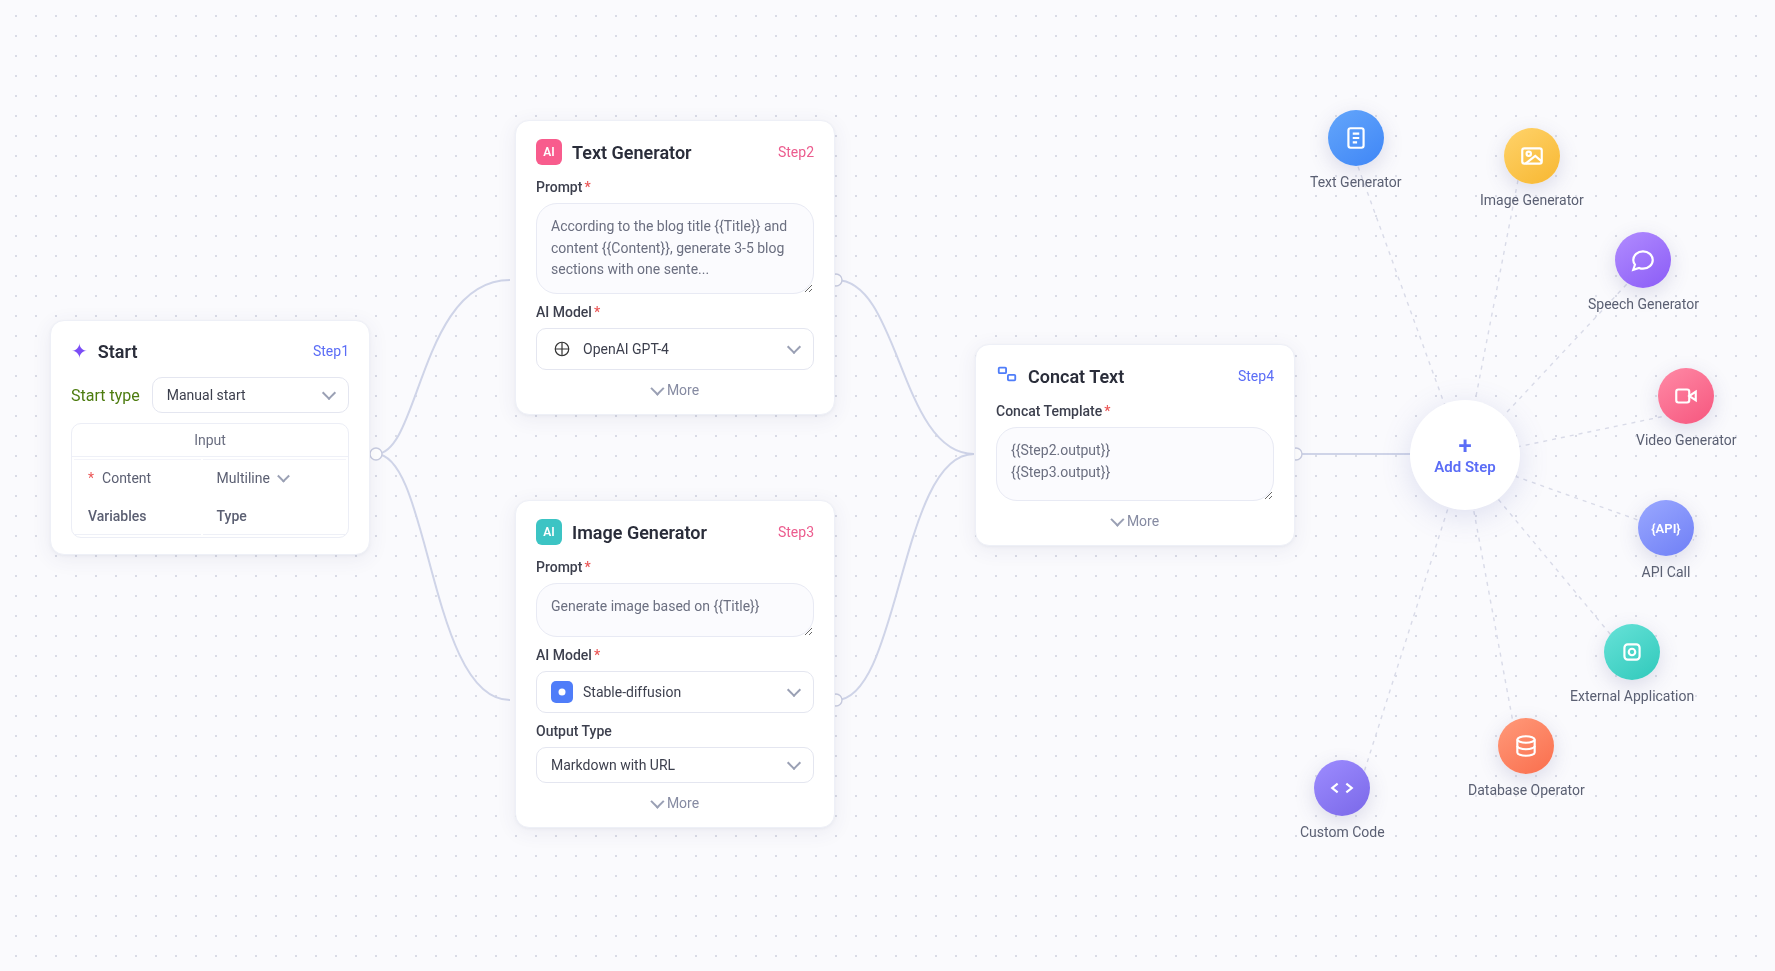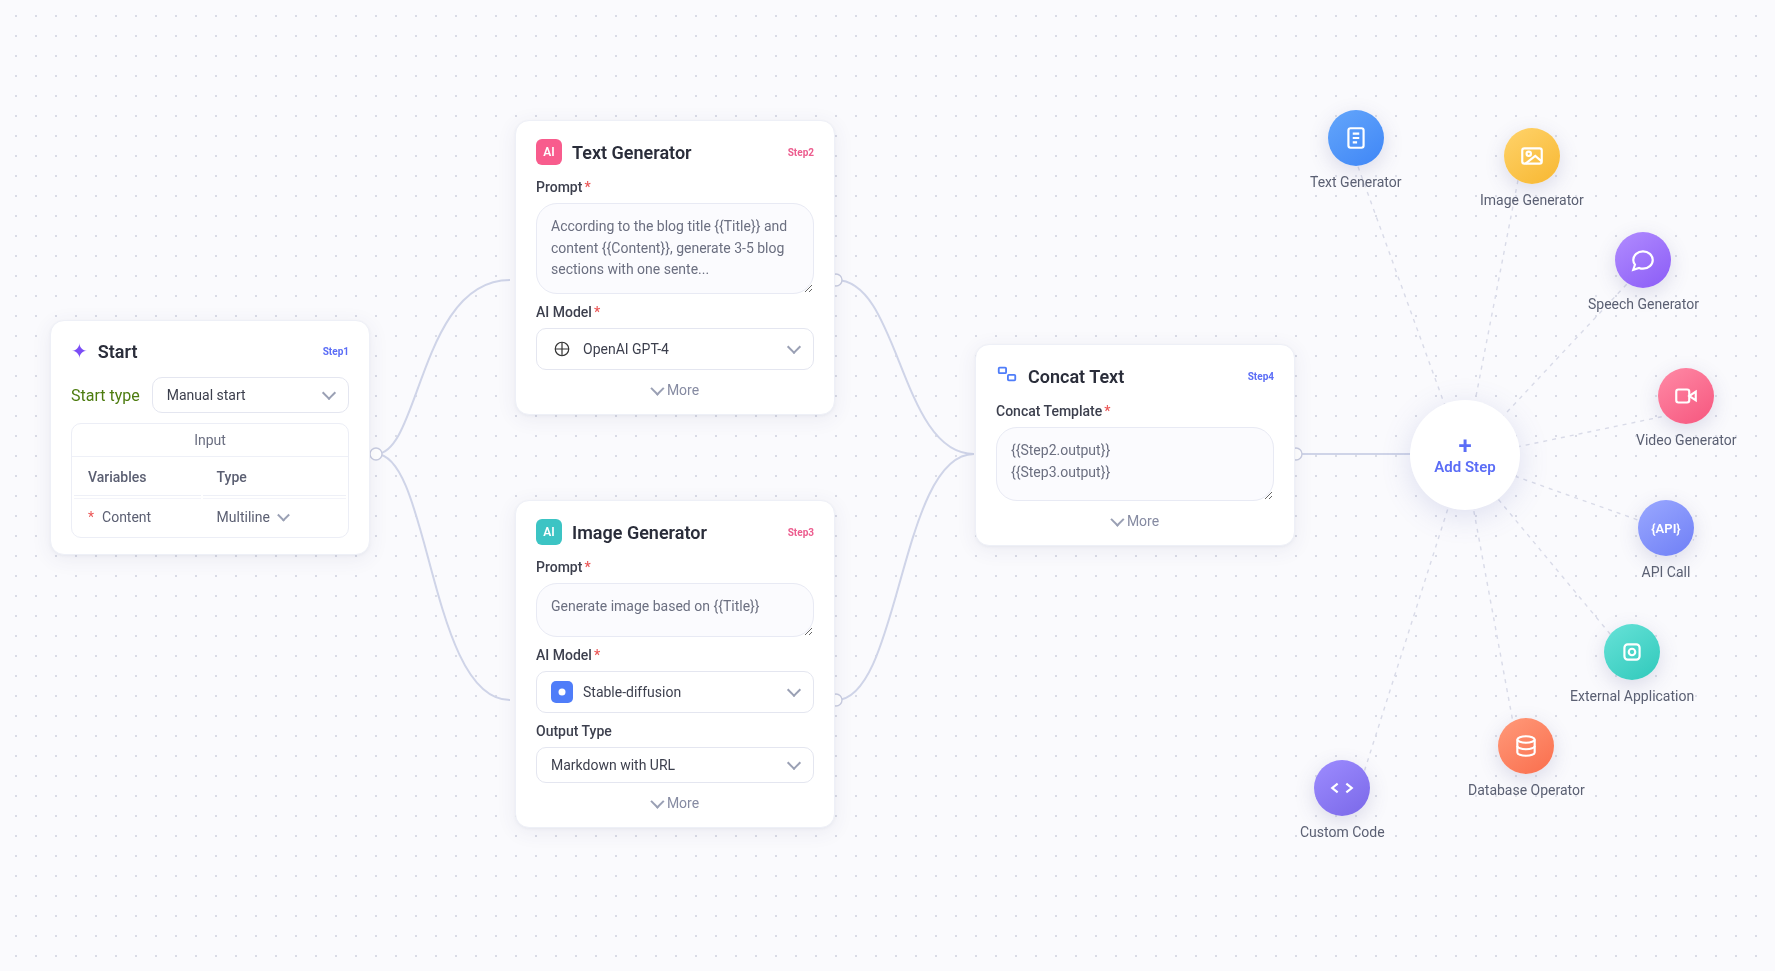--- a/index.html
+++ b/index.html
@@ -26,21 +26,21 @@
     border: 1px solid #eef0f7;
     padding: 18px 20px 16px;
   }
   .card-head { display: flex; align-items: center; margin-bottom: 14px; }
   .card-head .icon-box {
     width: 26px; height: 26px; border-radius: 6px;
     display: flex; align-items: center; justify-content: center;
     margin-right: 10px; color: #fff; font-size: 12px; font-weight: 600;
   }
   .card-head .title { font-size: 18px; font-weight: 600; color: #2a2d3a; flex: 1; }
-  .step-tag { font-size: 10px; font-weight: 700; }
+  .step-tag { font-size: 14px; font-weight: 400; }
   .step-pink { color: #ec5c8e; }
   .step-blue { color: #5b6df6; }
   .label-row { font-size: 14px; color: #3c3f4d; font-weight: 500; margin: 10px 0 8px; }
   .req { color: #eb5757; margin-left: 2px; }
   .select {
     position: relative;
     background: #fff;
     border: 1px solid #e4e6f0;
     border-radius: 10px;
     padding: 9px 36px 9px 14px;
@@ -168,26 +168,26 @@
     <span style="font-size:16px; color:#4d7c0f;">Start type</span>
     <div class="select" style="flex:1;">
       <span>Manual start</span>
     </div>
   </div>
   <div class="start-input">
     <div class="hdr">Input</div>
     <table class="tbl">
       <tbody>
           <tr>
+        <td><span class="ast">*</span><span>Content</span></td>
+        <td><span class="tiny-select"><span>Multiline</span></span></td>
+      </tr>
+      <tr>
         <th>Variables</th>
         <th>Type</th>
-      </tr>
-      <tr>
-        <td><span class="ast">*</span><span>Content</span></td>
-        <td><span class="tiny-select"><span>Multiline</span></span></td>
       </tr>
     </tbody>
       </table>
   </div>
 </div>
 
 <div class="card" style="left:515px; top:120px; width:320px;">
   <div class="card-head">
     <span class="icon-box" style="background:#f85c8d;">AI</span>
     <span class="title">Text Generator</span>

